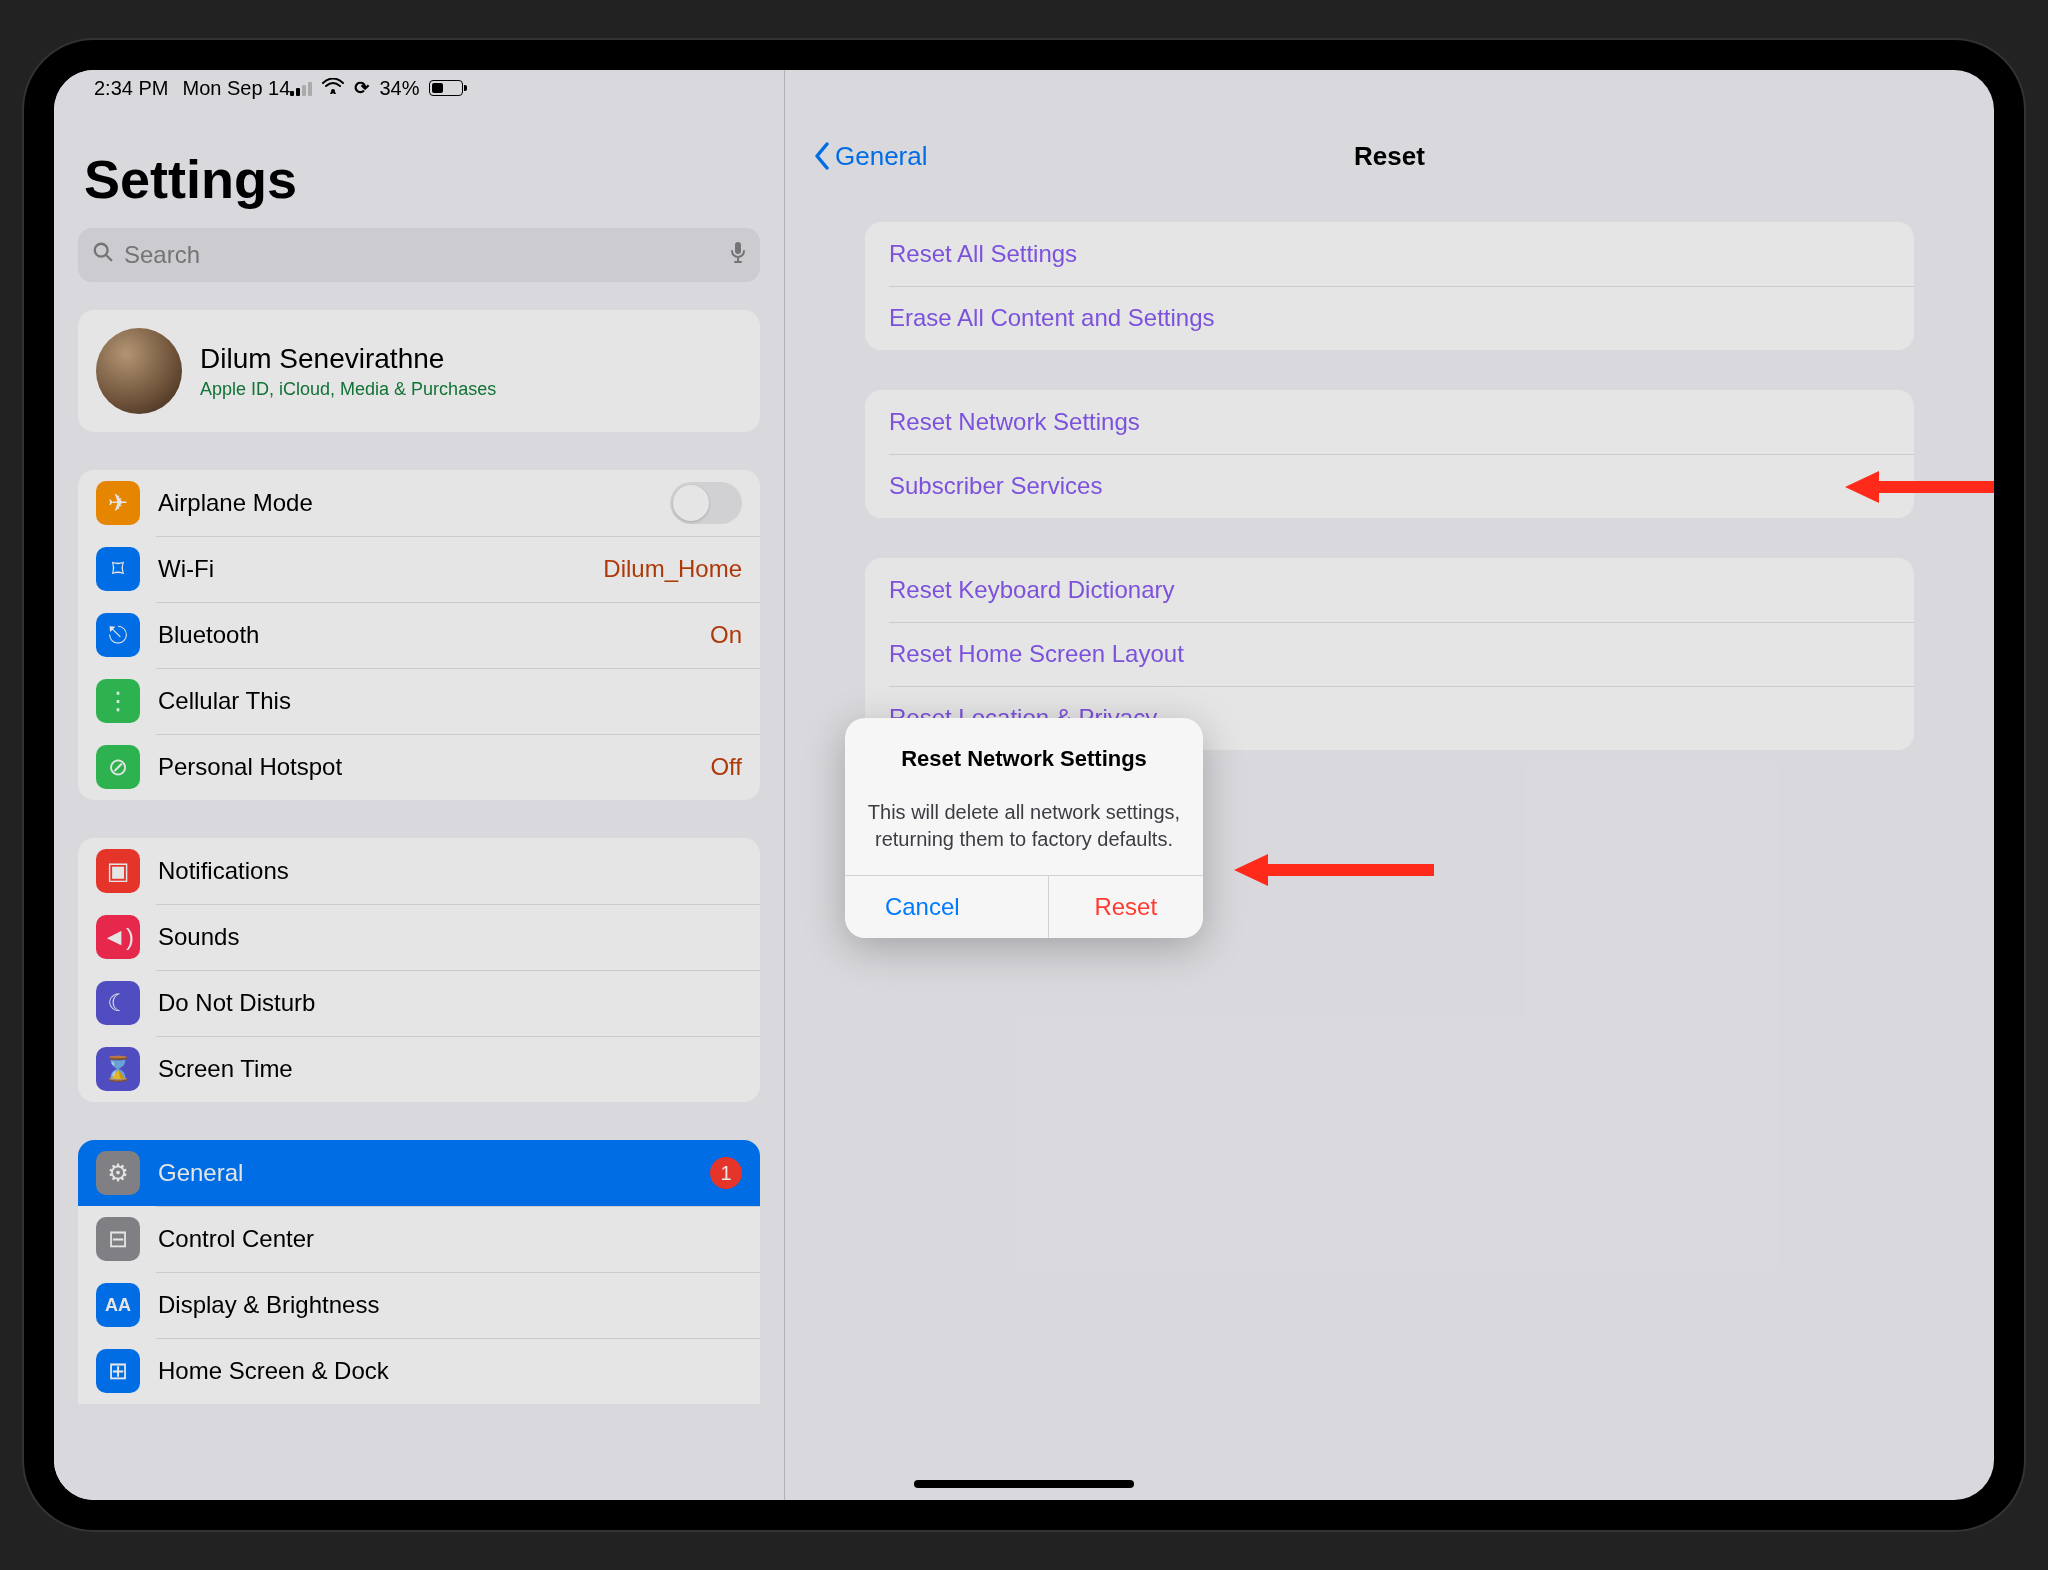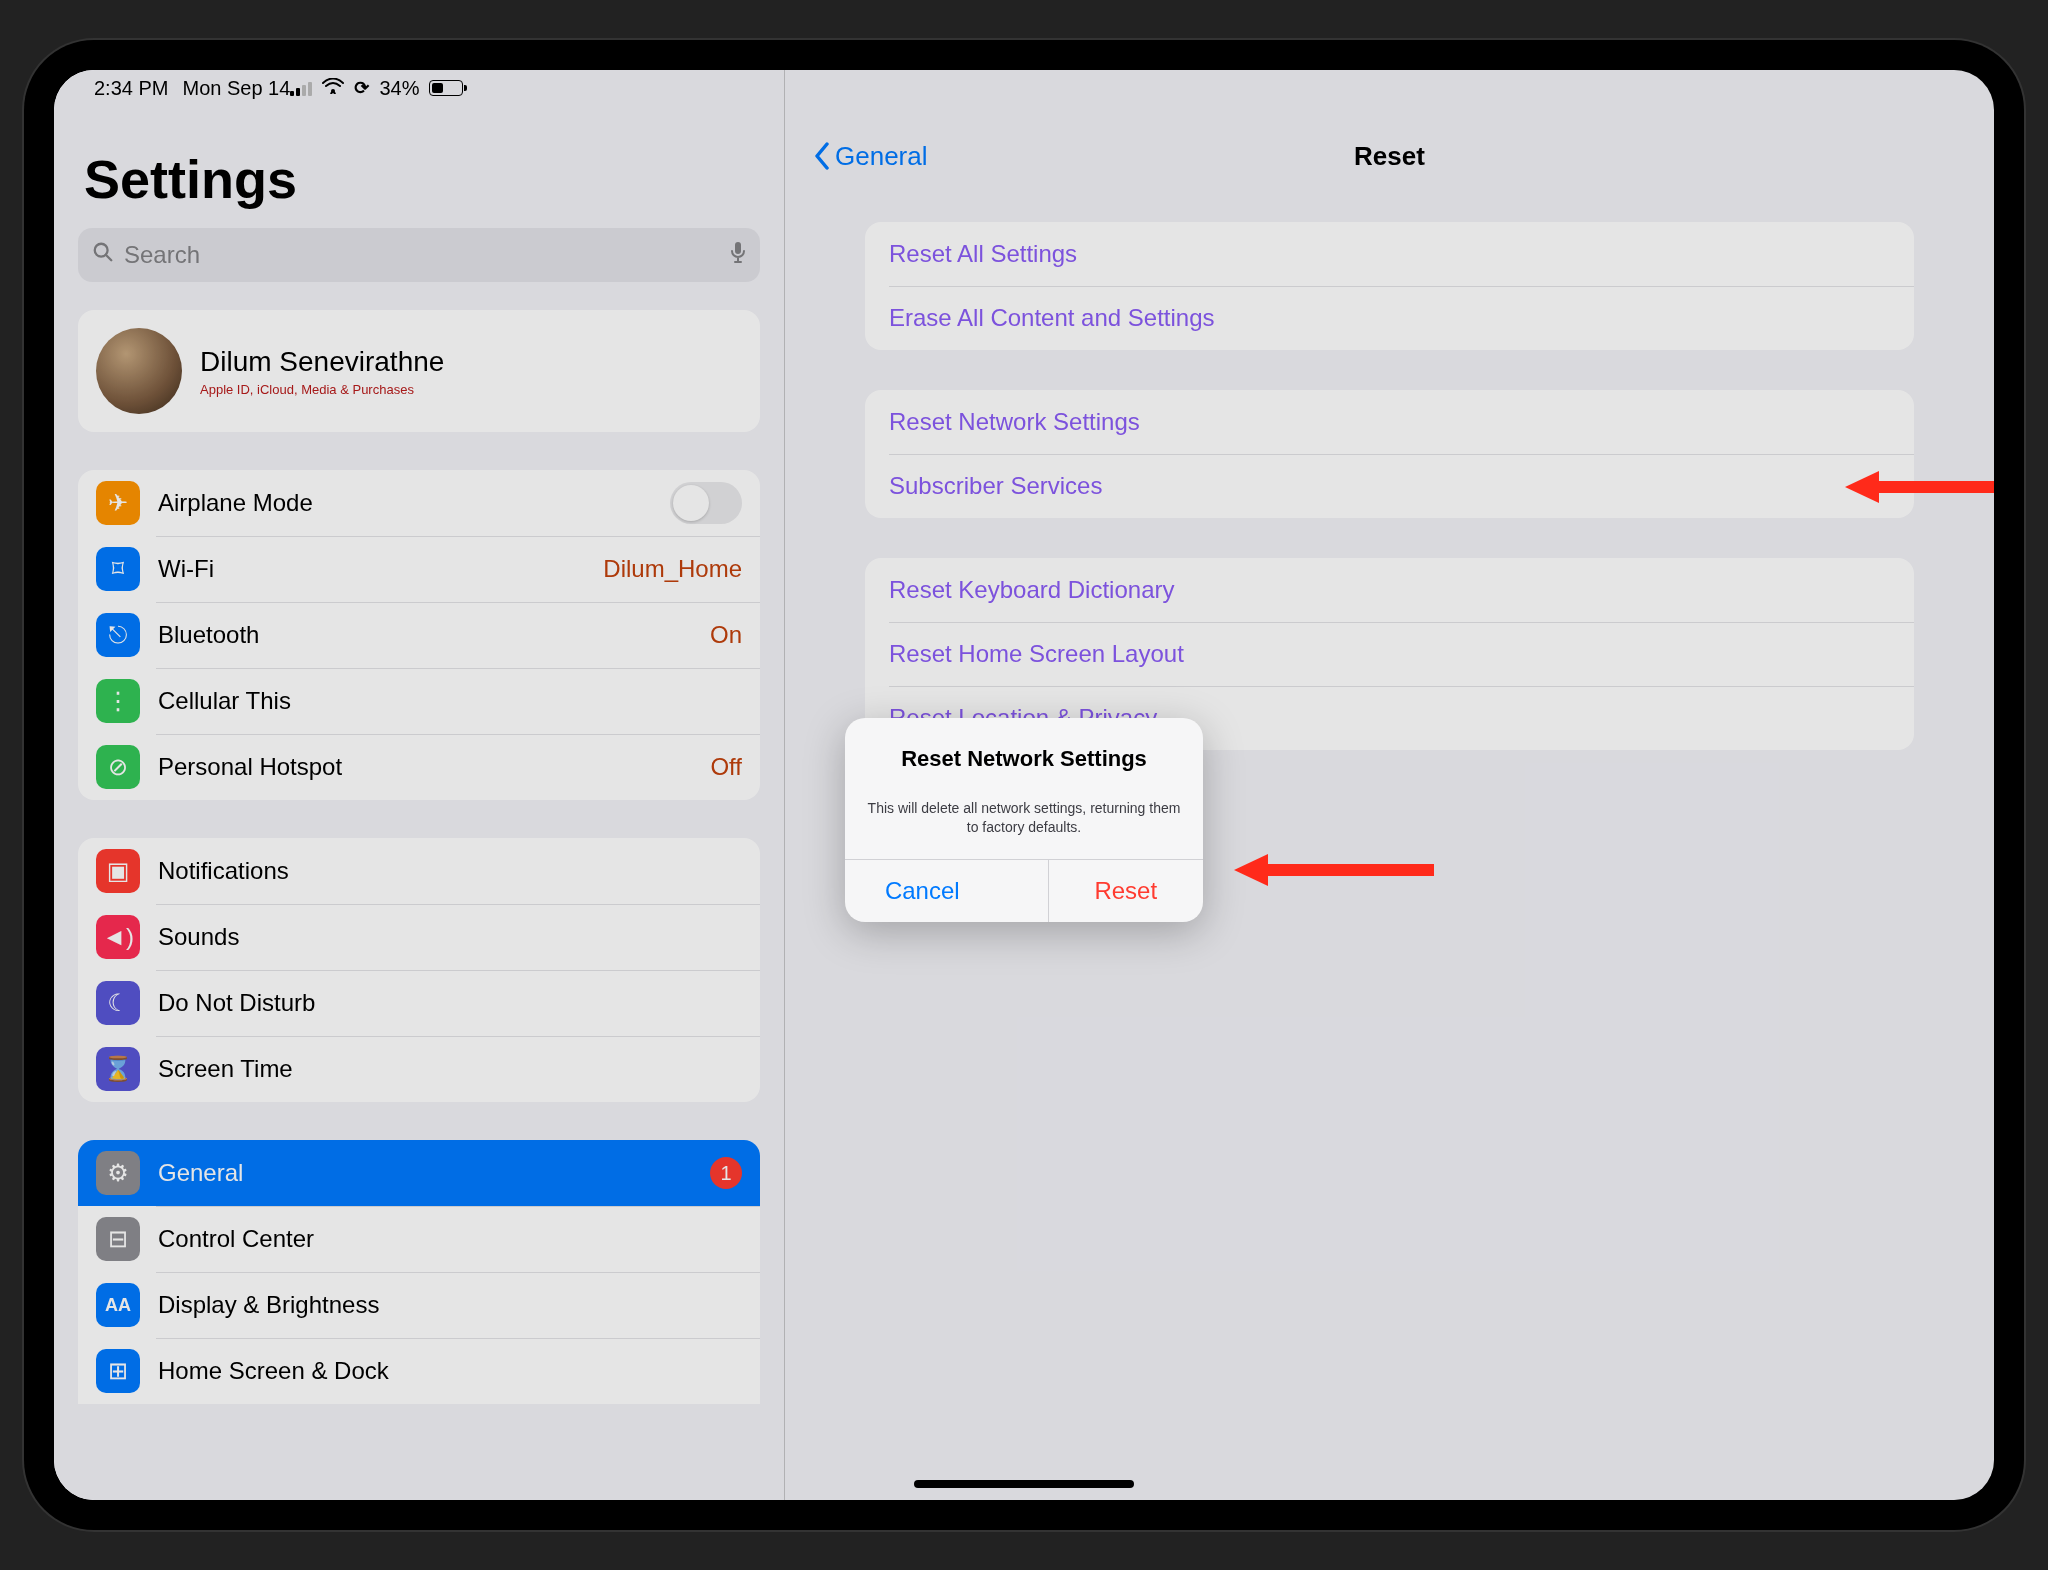--- a/index.html
+++ b/index.html
@@ -122,21 +122,21 @@
     display:flex; align-items:center;
     padding: 18px 18px;
     gap:18px;
   }
   .avatar {
     width:86px; height:86px; border-radius:50%;
     background: radial-gradient(circle at 35% 30%, #c7a780, #7a5a3f 60%, #3a2a1a);
     flex-shrink:0;
   }
   .profile-text .name { font-size:28px; font-weight:500; }
-  .profile-text .sub { font-size:13px; color:#b91c1c; margin-top:4px; }
+  .profile-text .sub { font-size:18px; color:#15803d; margin-top:4px; }
 
   .row {
     display:flex; align-items:center;
     min-height:66px;
     padding: 0 18px;
     gap:18px;
     position:relative;
   }
   .row + .row::before {
     content:"";
@@ -234,21 +234,21 @@
     transform: translateX(-50%);
     background:#f6f6f7;
     border-radius:20px;
     box-shadow:0 10px 40px rgba(0,0,0,.25);
     z-index:50;
     overflow:hidden;
     text-align:center;
   }
   .alert-body { padding: 28px 22px 22px 22px; }
   .alert-title { font-size:22px; font-weight:600; margin-bottom:8px;}
-  .alert-msg { font-size:14px; color:#3c3c43; line-height:1.35;margin-top:27px;}
+  .alert-msg { font-size:20px; color:#3c3c43; line-height:1.35;margin-top:27px;}
   .alert-buttons {
     display:flex; border-top:1px solid #d1d1d5;gap:48px;
   }
   .alert-buttons button {
     flex:1; height:62px; border:none; background:transparent;
     font-size:24px; font-weight:500;
   }
   .alert-buttons button.cancel { color:#007aff; }
   .alert-buttons button.confirm { color:#ff3b30; }
   .alert-buttons button + button { border-left:1px solid #d1d1d5; }

